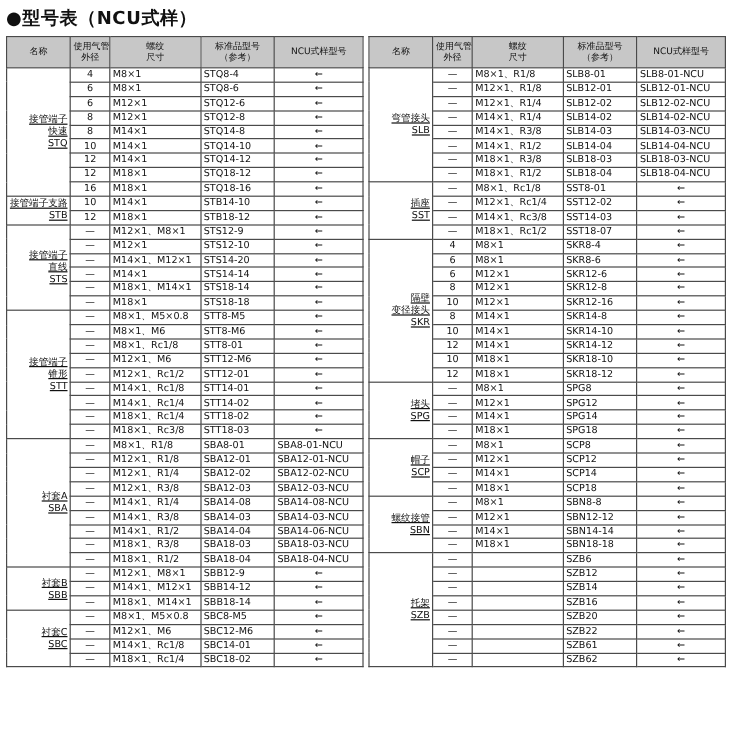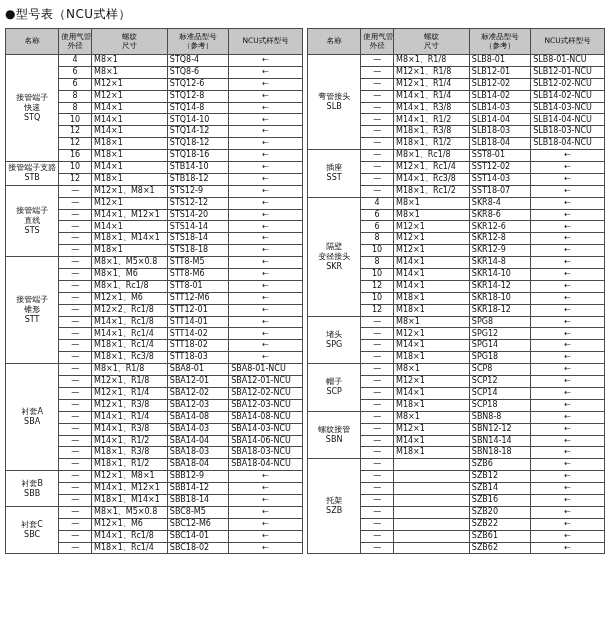--- a/index.html
+++ b/index.html
@@ -9,22 +9,22 @@
     width: 611px;
     height: 621px;
     font-family: "DejaVu Sans", sans-serif;
     color: #111111;
   }
   .page {
     padding: 4px 5px 4px 5px;
     box-sizing: border-box;
   }
   .title {
-    font-size: 12px;
-    font-weight: normal;
+    font-size: 15px;
+    font-weight: bold;
     margin: 2px 0 5px 0;
     letter-spacing: 0.5px;
   }
   .tables {
     display: flex;
     gap: 4px;
     align-items: flex-start;
   }
   table.model-table {
     border-collapse: collapse;
@@ -47,24 +47,25 @@
     height: 26px;
     font-size: 7.5px;
   }
   .model-table td { height: 11.9px; }
   .col-name   { width: 52px; }
   .col-od     { width: 32px; }
   .col-thread { width: 74px; }
   .col-std    { width: 60px; }
   .col-ncu    { width: 72px; }
   td.name-cell {
-    text-align: center;
+    text-align: right;
     vertical-align: middle;
     white-space: normal;
     line-height: 1.25;
+    text-decoration: underline;
   }
   td.od-cell { text-align: center; }
   td.thread-cell { text-align: left; }
   td.std-cell { text-align: left; }
   td.ncu-cell { text-align: left; }
   td.ncu-cell.arrow { text-align: center; }
 </style>
 </head>
 <body>
 
@@ -160,21 +161,21 @@
           <tr>
             <td class="name-cell" rowspan="6">接管端子<br>直线<br>STS</td>
             <td class="od-cell">—</td>
             <td class="thread-cell">M12×1、M8×1</td>
             <td class="std-cell">STS12-9</td>
             <td class="ncu-cell arrow">←</td>
           </tr>
           <tr>
             <td class="od-cell">—</td>
             <td class="thread-cell">M12×1</td>
-            <td class="std-cell">STS12-12</td>
+            <td class="std-cell">STS12-10</td>
             <td class="ncu-cell arrow">←</td>
           </tr>
           <tr>
             <td class="od-cell">—</td>
             <td class="thread-cell">M14×1、M12×1</td>
             <td class="std-cell">STS14-20</td>
             <td class="ncu-cell arrow">←</td>
           </tr>
           <tr>
             <td class="od-cell">—</td>
@@ -214,21 +215,21 @@
             <td class="ncu-cell arrow">←</td>
           </tr>
           <tr>
             <td class="od-cell">—</td>
             <td class="thread-cell">M12×1、M6</td>
             <td class="std-cell">STT12-M6</td>
             <td class="ncu-cell arrow">←</td>
           </tr>
           <tr>
             <td class="od-cell">—</td>
-            <td class="thread-cell">M12×2、Rc1/8</td>
+            <td class="thread-cell">M12×1、Rc1/2</td>
             <td class="std-cell">STT12-01</td>
             <td class="ncu-cell arrow">←</td>
           </tr>
           <tr>
             <td class="od-cell">—</td>
             <td class="thread-cell">M14×1、Rc1/8</td>
             <td class="std-cell">STT14-01</td>
             <td class="ncu-cell arrow">←</td>
           </tr>
           <tr>
@@ -463,21 +464,21 @@
           </tr>
           <tr>
             <td class="od-cell">8</td>
             <td class="thread-cell">M12×1</td>
             <td class="std-cell">SKR12-8</td>
             <td class="ncu-cell arrow">←</td>
           </tr>
           <tr>
             <td class="od-cell">10</td>
             <td class="thread-cell">M12×1</td>
-            <td class="std-cell">SKR12-9</td>
+            <td class="std-cell">SKR12-16</td>
             <td class="ncu-cell arrow">←</td>
           </tr>
           <tr>
             <td class="od-cell">8</td>
             <td class="thread-cell">M14×1</td>
             <td class="std-cell">SKR14-8</td>
             <td class="ncu-cell arrow">←</td>
           </tr>
           <tr>
             <td class="od-cell">10</td>

